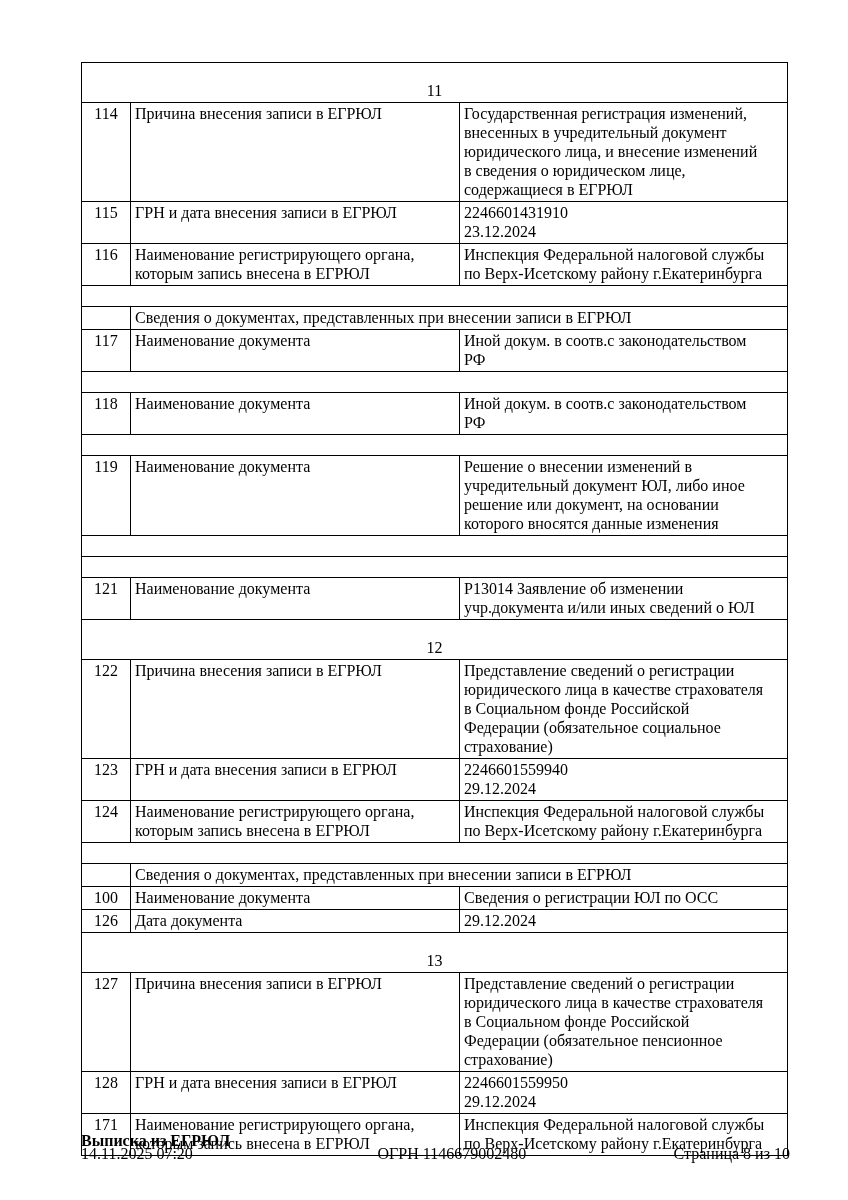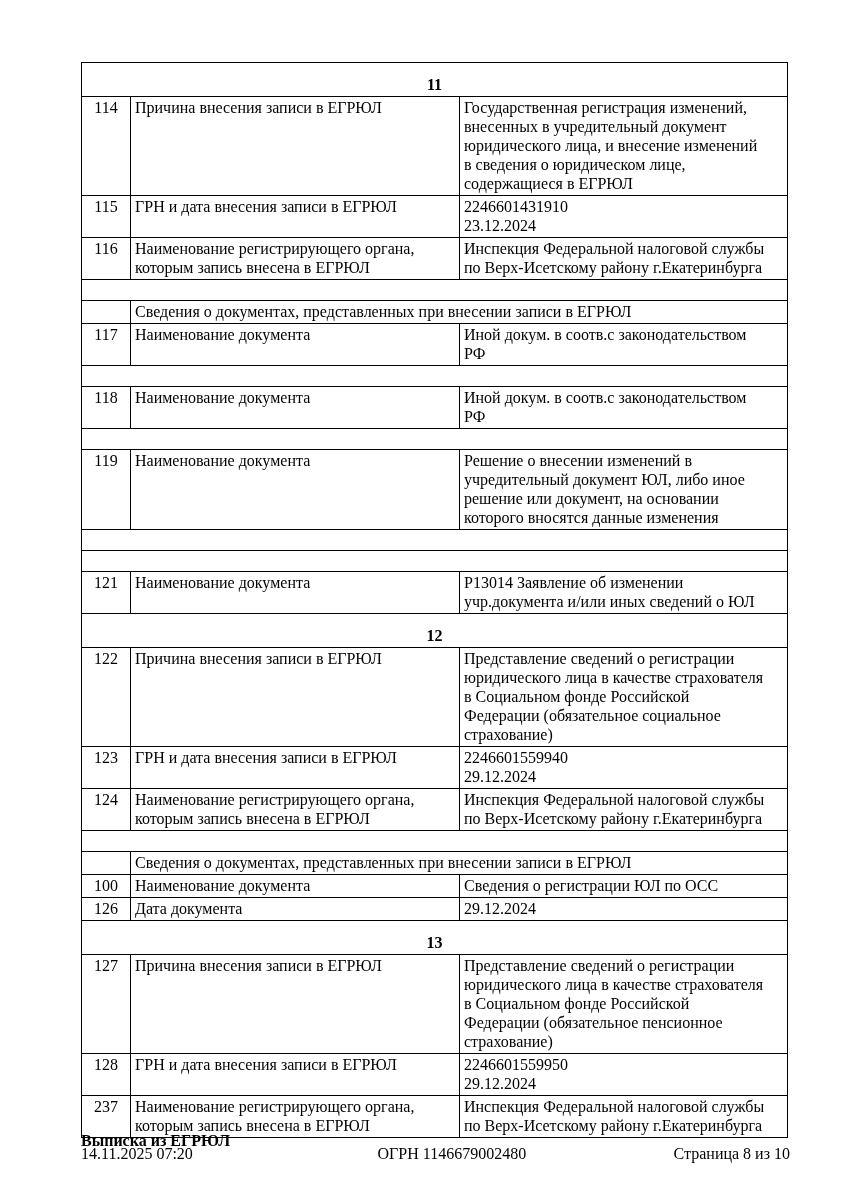--- a/index.html
+++ b/index.html
@@ -32,22 +32,22 @@
     white-space: pre-line;
     overflow: hidden;
   }
   table.egrul td.num {
     text-align: center;
     padding: 1px 2px 2px 2px;
     margin-top: 36px;
   }
   tr.section td {
     text-align: center;
-    font-weight: bold;
-    padding: 12px 0 2px 0;
+    font-weight: normal;
+    padding: 18px 0 2px 0;
     white-space: normal;
   }
   tr.spacer td {
     height: 20px;
     padding: 0;
   }
   tr.subheader td {
     white-space: normal;
   }
   .footer {
@@ -203,21 +203,21 @@
 Федерации (обязательное пенсионное
 страхование)</td>
       </tr>
       <tr>
         <td class="num">128</td>
         <td>ГРН и дата внесения записи в ЕГРЮЛ</td>
         <td>2246601559950
 29.12.2024</td>
       </tr>
       <tr>
-        <td class="num">237</td>
+        <td class="num">171</td>
         <td>Наименование регистрирующего органа,
 которым запись внесена в ЕГРЮЛ</td>
         <td>Инспекция Федеральной налоговой службы
 по Верх-Исетскому району г.Екатеринбурга</td>
       </tr>
     </tbody>
 </table>
 
 <div class="footer">
   <div class="left-block">

